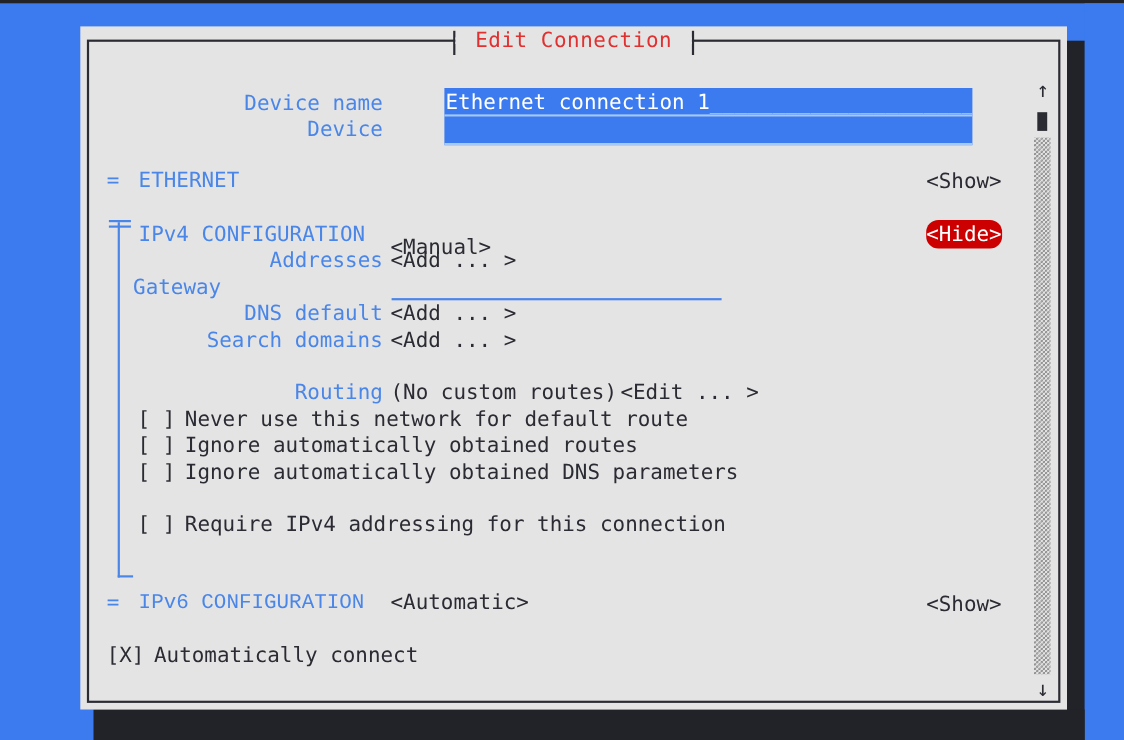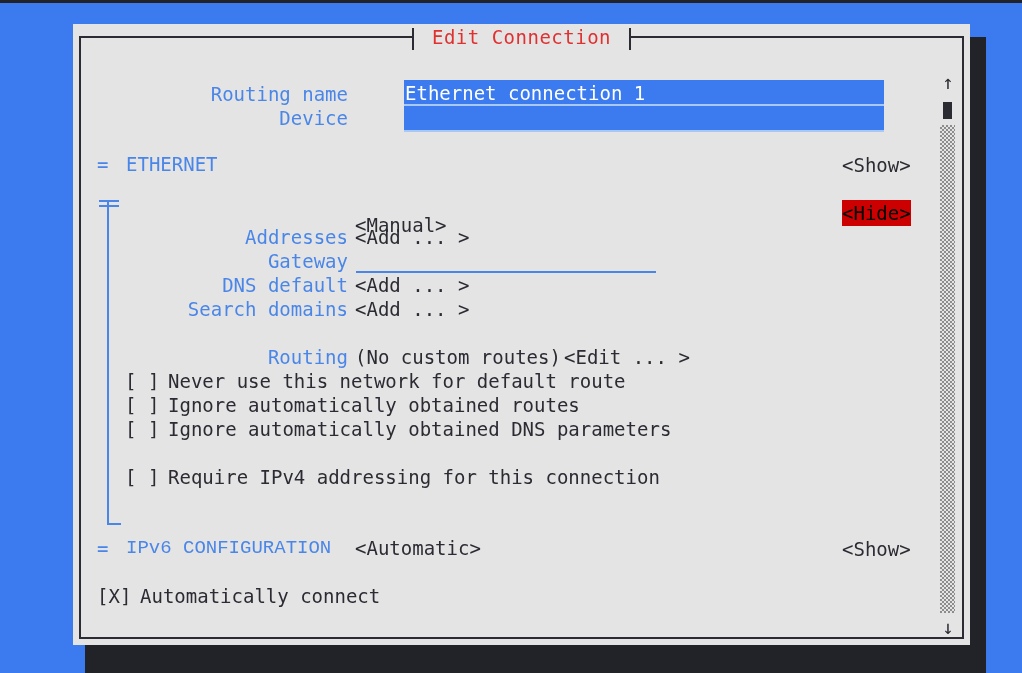--- a/index.html
+++ b/index.html
@@ -123,21 +123,22 @@
 
   
   .sidebtn {
     position: absolute;
     white-space: pre;
     color: #2b2b33;
     padding: 1px 0;
   }
   .sidebtn.focused {
     background: #cc0000;
-    color: #000000;
+    color: #ffffff;
+    border-radius: 11px;
   }
 
   
   .tree-v {
     position: absolute;
     width: 2px;
     background: #4a86e8;
   }
   .tree-h {
     position: absolute;
@@ -190,42 +191,43 @@
 <div id="window">
 
   <div id="window-border"></div>
   <div id="tick-left" class="title-tick"></div>
   <div id="tick-right" class="title-tick"></div>
   <div id="title-gap"></div>
   <div id="window-title">Edit Connection</div>
 
   <div id="content">
 
-    <div class="row lbl-blue" style="left:112px; top:32px; width:155px; text-align:right;">Routing name</div>
+    <div class="row lbl-blue" style="left:112px; top:32px; width:155px; text-align:right;">Device name</div>
     <div class="entry" style="left:275px; top:30px; width:480px; height:26px; padding:1px 0 0 1px;"><span>Ethernet connection 1</span><span style="color:#a8c8f5;">_____________________</span></div>
 
     <div class="row lbl-blue" style="left:112px; top:56px; width:155px; text-align:right;">Device</div>
     <div class="entry" style="left:275px; top:56px; width:480px; height:26px; padding:1px 0 0 1px;"><span></span></div>
 
     <div class="row lbl-blue" style="left:16px; top:102px;">=</div>
     <div class="row lbl-blue" style="left:45px; top:102px;">ETHERNET</div>
     <div class="sidebtn" style="left:761px; top:102px;">&lt;Show&gt;</div>
 
     <div class="tree-h" style="left:18px; top:150px; width:20px;"></div>
     <div class="tree-h" style="left:18px; top:155px; width:20px;"></div>
     <div class="tree-v" style="left:26px; top:152px; height:323px;"></div>
     <div class="tree-h" style="left:26px; top:473px; width:14px;"></div>
 
+    <div class="row lbl-blue" style="left:45px; top:151px;">IPv4 CONFIGURATION</div>
     <div class="row lbl-dark" style="left:274px; top:151px;margin-top:12px;">&lt;Manual&gt;</div>
     <div class="sidebtn focused" style="left:761px; top:150px;">&lt;Hide&gt;</div>
 
     <div class="row lbl-blue" style="left:40px; top:175px; width:227px; text-align:right;">Addresses</div>
     <div class="row lbl-dark" style="left:274px; top:175px;">&lt;Add ... &gt;</div>
 
-    <div class="row lbl-blue" style="left:40px; top:199px; width:227px; text-align:right;">Gateway</div>
+    <div class="row lbl-blue" style="left:40px; top:199px; width:227px; ">Gateway</div>
     <div class="entry-empty" style="left:275px; top:199px; width:300px; height:24px;"><span></span></div>
 
     <div class="row lbl-blue" style="left:40px; top:223px; width:227px; text-align:right;">DNS default</div>
     <div class="row lbl-dark" style="left:274px; top:223px;">&lt;Add ... &gt;</div>
 
     <div class="row lbl-blue" style="left:40px; top:247px; width:227px; text-align:right;">Search domains</div>
     <div class="row lbl-dark" style="left:274px; top:247px;">&lt;Add ... &gt;</div>
 
     <div class="row lbl-dark" style="left:274px; top:295px;">(No custom routes)</div>
     <div class="row lbl-blue" style="left:40px; top:295px; width:227px; text-align:right;">Routing</div>

